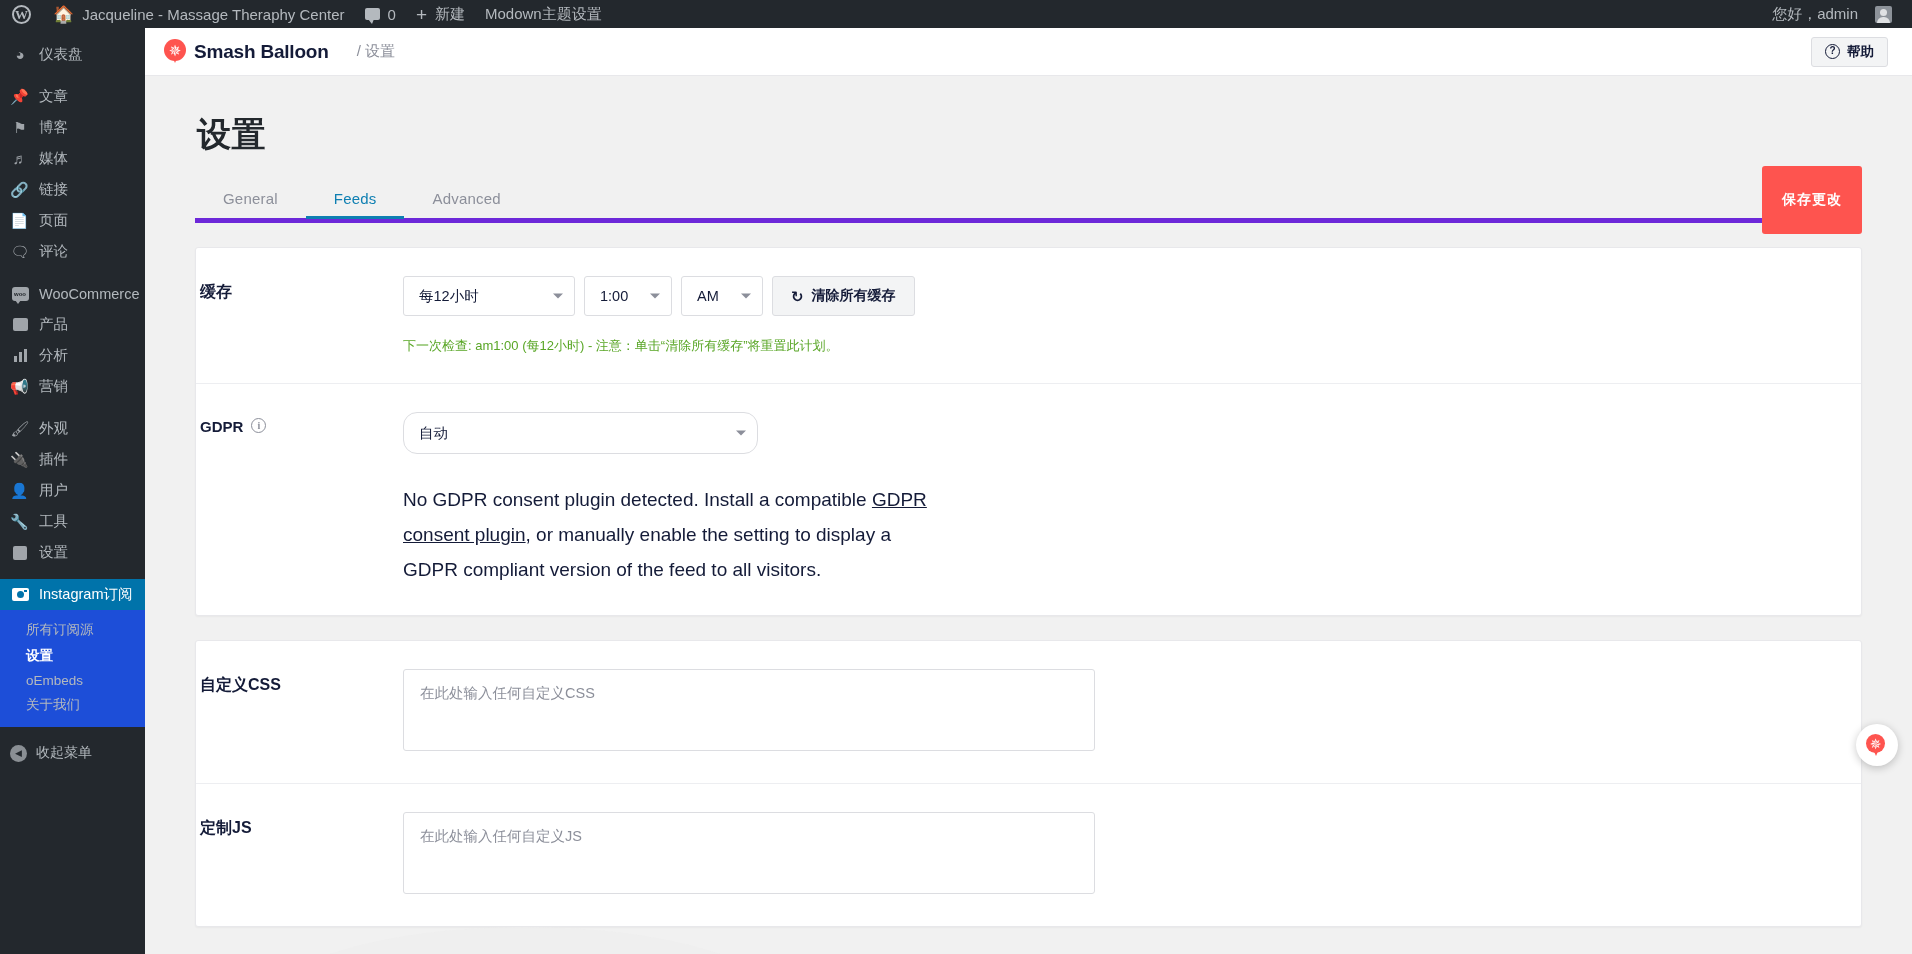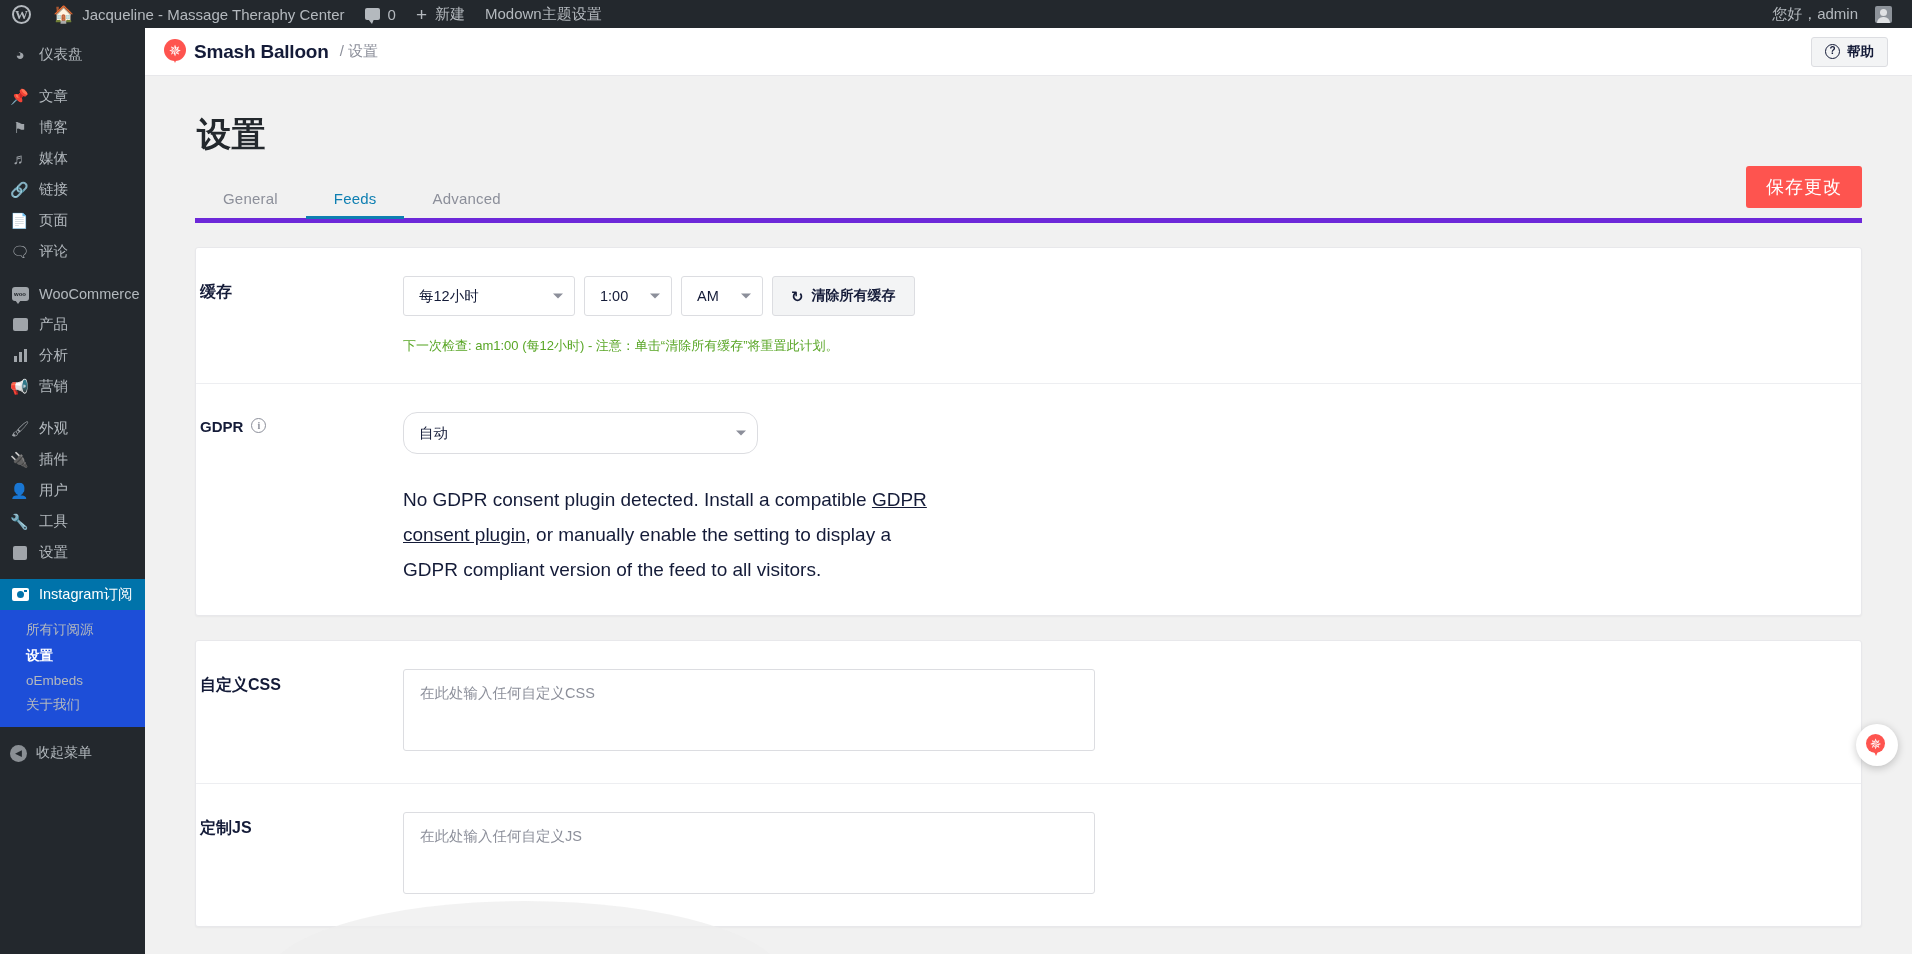--- a/index.html
+++ b/index.html
@@ -136,21 +136,21 @@
   }
   .balloon .tail{
     position:absolute;left:8px;top:17px;width:0;height:0;
     border-left:3px solid transparent;border-right:3px solid transparent;border-top:7px solid #fe544f;
   }
   .balloon .star{
     position:absolute;left:4.5px;top:4.5px;width:13px;height:13px;color:#fff;
     font-size:15px;line-height:13px;text-align:center;
   }
   .brand-name{ font-size:19px; font-weight:700; color:#141B38; letter-spacing:-0.2px;}
-  .brand-crumb{ font-size:15px; color:#8C8F9A; margin-left:3px; font-weight:400;}
+  .brand-crumb{ font-size:15px; color:#8C8F9A; margin-left:20px; font-weight:400;}
   .help-btn{
     margin-left:auto; display:flex; align-items:center; gap:7px;
     height:30px; padding:0 13px; background:#F3F4F5; border:1px solid #DCDDE1;
     border-radius:3px; color:#141B38; font-size:13.5px; font-weight:700;
   }
   .help-circ{
     width:15px;height:15px;border:1.4px solid #141B38;border-radius:50%;
     font-size:10px;line-height:12.5px;text-align:center;font-weight:700;
   }
 
@@ -165,22 +165,22 @@
   .tab{
     padding: 6px 28px 12px 28px; font-size:15px; color:#8C8F9A;
     position:relative; margin-bottom:-1px; letter-spacing:.2px;
   }
   .tab.active{ color:#0E7FB2; font-weight:400; }
   .tab.active::after{
     content:""; position:absolute; left:0; right:0; bottom:0; height:3px; background:#0E7FB2;
   }
   .save-btn{
     position:absolute; right:0; top:-18px;
-    background:#FE544F; color:#fff; font-size:18px; font-weight:400;
-    padding: 9px 20px; border-radius:3px; border:none; letter-spacing:1px;
+    background:#FE544F; color:#fff; font-size:14px; font-weight:700;
+    padding: 25px 20px; border-radius:3px; border:none; letter-spacing:1px;
   }
 
   .card{
     background:#fff; border:1px solid #E8E8EB; border-radius:3px;
     box-shadow: 0 1px 2px rgba(0,0,0,.04);
     margin-top: 24px;
   }
   .row{ display:flex; padding: 28px 0 28px 0; border-bottom:1px solid #EDEEF1; }
   .row:last-child{ border-bottom:none; }
   .row .lbl{

